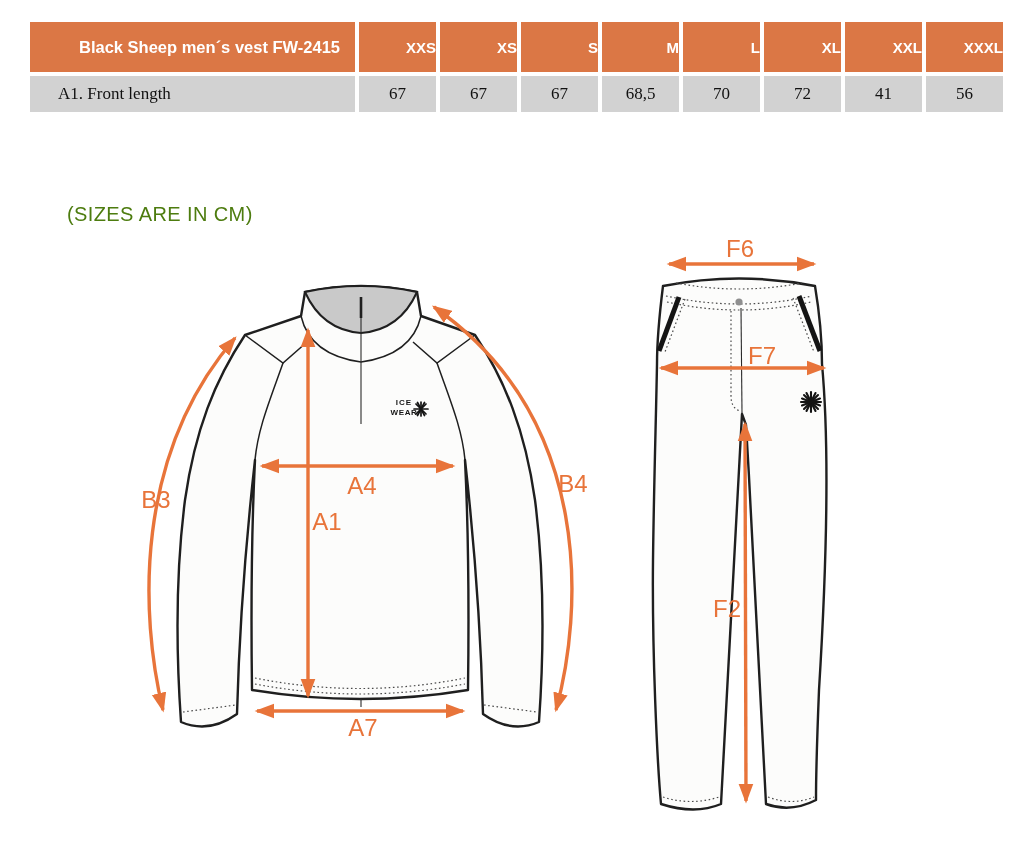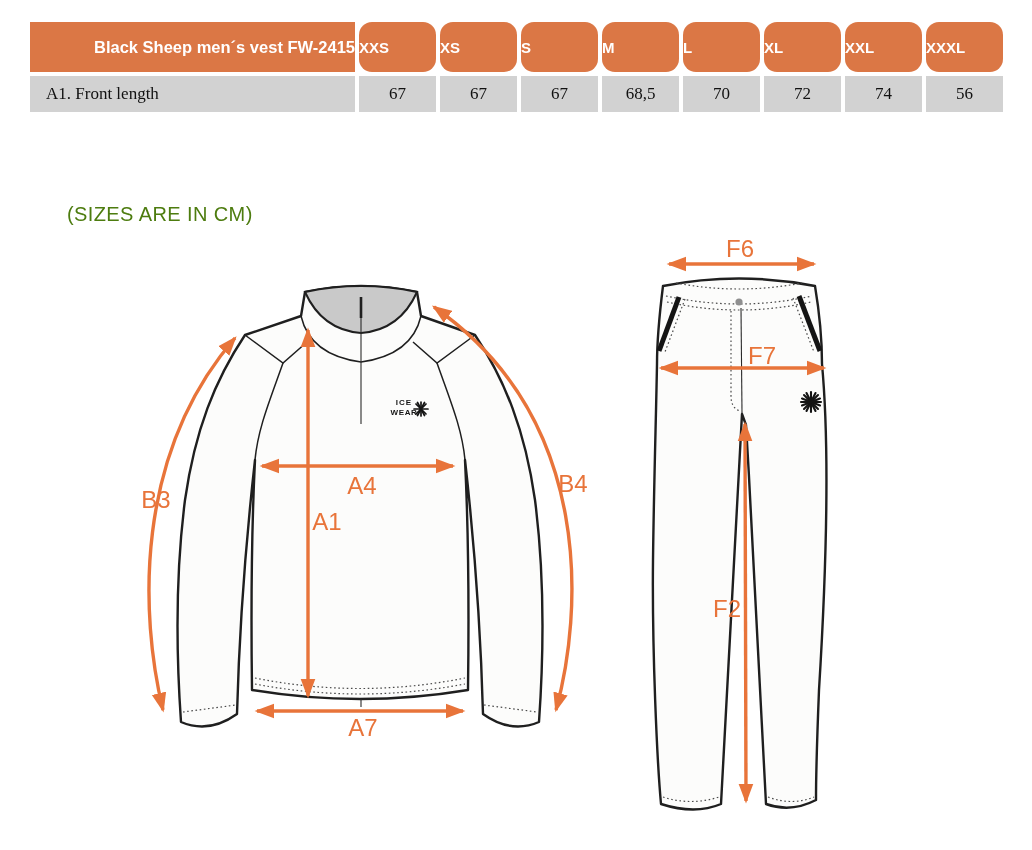--- a/index.html
+++ b/index.html
@@ -4,24 +4,24 @@
 <style>
   html,body{margin:0;padding:0;background:#fff;}
   .canvas{position:relative;width:1032px;height:850px;background:#ffffff;overflow:hidden;
           font-family:"Liberation Sans",sans-serif;}
   
   table.size-table{position:absolute;left:26px;top:18px;border-collapse:separate;border-spacing:4px;table-layout:fixed;}
   table.size-table col.c-label{width:325px;}
   table.size-table col.c-size{width:77px;}
   th,td{padding:0;vertical-align:middle;}
   th.tbl-title{background:#DB7745;color:#ffffff;font-weight:bold;font-size:16.5px;
-               text-align:right;padding-left:34px;height:50px;}
-  th.size-h{background:#DB7745;color:#ffffff;font-weight:bold;font-size:15px;text-align:left;height:50px;border-radius:13px;}
+               text-align:center;padding-left:34px;height:50px;}
+  th.size-h{background:#DB7745;color:#ffffff;font-weight:bold;font-size:15px;text-align:right;height:50px;}
   td.row-label{font-family:"Liberation Serif",serif;font-size:17px;color:#111;
-               text-align:left;padding-left:16px;height:36px;}
+               text-align:left;padding-left:28px;height:36px;}
   td.val{font-family:"Liberation Serif",serif;font-size:17px;color:#111;text-align:center;height:24px;}
   tr.dark td{background:#D2D2D2;}
   tr.light td{background:#E9E9E9;}
   
   .cm-note{position:absolute;left:67px;top:203px;color:#4d7c0f;font-size:20px;letter-spacing:.4px;}
   
   svg.diagram{position:absolute;left:0;top:0;width:1032px;height:850px;}
   .outline{fill:#FCFCFB;stroke:#1F1F1F;stroke-width:2.4;stroke-linejoin:round;}
   .seam{fill:none;stroke:#1F1F1F;stroke-width:1.5;}
   .thin{fill:none;stroke:#2a2a2a;stroke-width:1.1;}
@@ -63,21 +63,21 @@
     </thead>
     <tbody>
       <tr class="dark">
         <td class="row-label">A1. Front length</td>
         <td class="val">67</td>
         <td class="val">67</td>
         <td class="val">67</td>
         <td class="val">68,5</td>
         <td class="val">70</td>
         <td class="val">72</td>
-        <td class="val">74</td>
+        <td class="val">41</td>
         <td class="val">56</td>
       </tr>
     </tbody>
   </table>
 
   <div class="cm-note">(SIZES ARE IN CM)</div>
 
   <svg class="diagram" viewBox="0 0 1032 850">
     <defs>
       <marker id="ah" viewBox="0 0 10 8" refX="8.4" refY="4" markerWidth="6" markerHeight="4.8" orient="auto-start-reverse">

